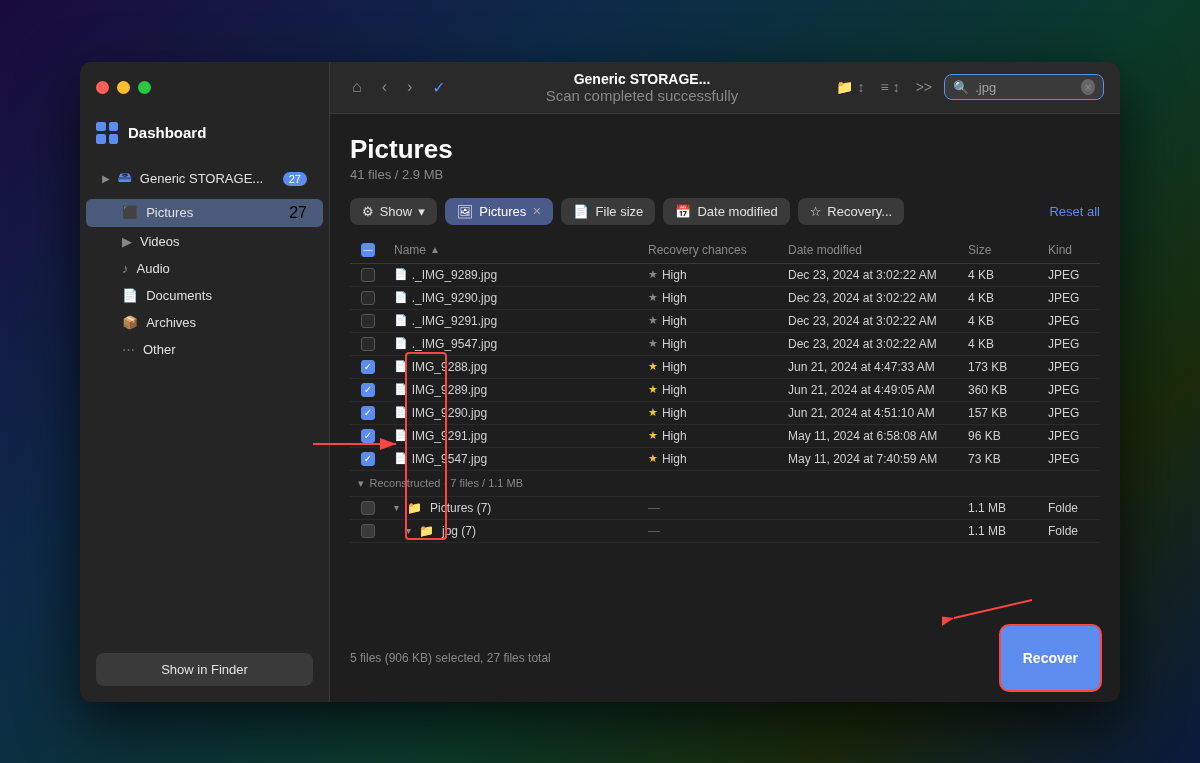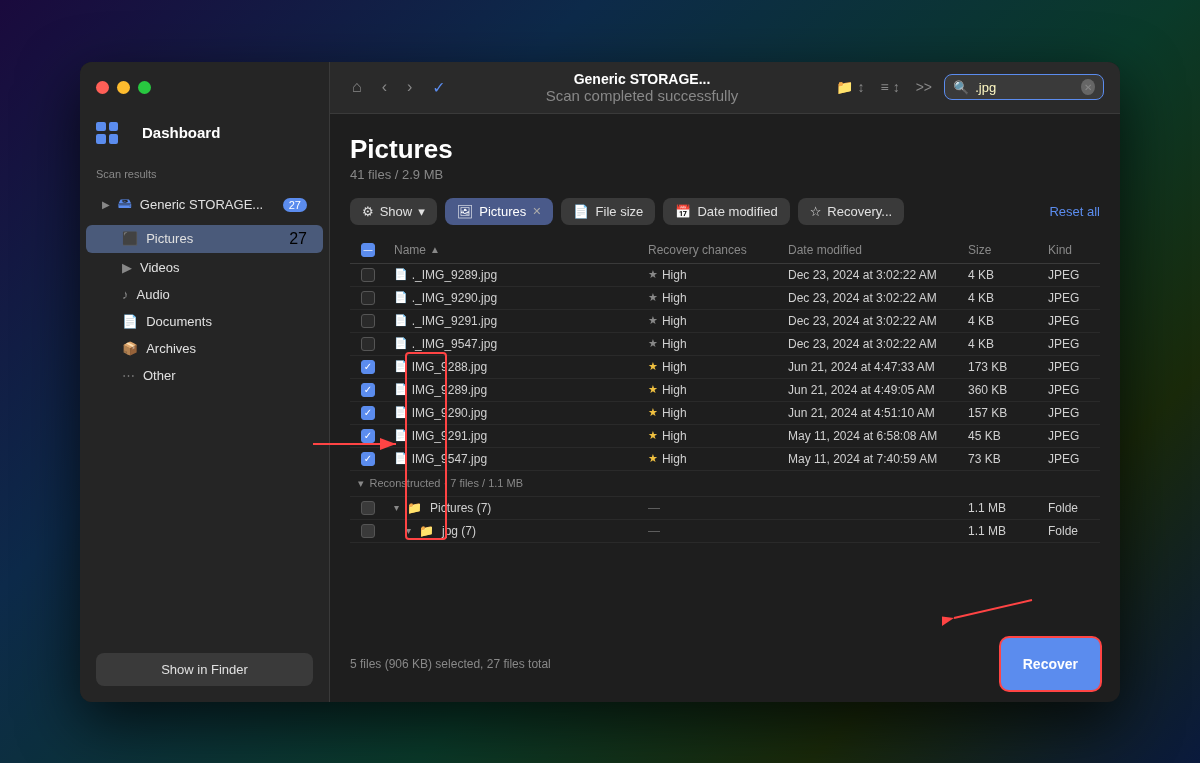--- a/index.html
+++ b/index.html
@@ -43,21 +43,21 @@
       height: 13px;
       border-radius: 50%;
       flex-shrink: 0;
     }
     .tl-red { background: #ff5f57; }
     .tl-yellow { background: #febc2e; }
     .tl-green { background: #28c840; }
     .sidebar-dashboard {
       display: flex;
       align-items: center;
-      gap: 24px;
+      gap: 10px;
       padding: 8px 16px 16px;
     }
     .dashboard-icon {
       width: 22px;
       height: 22px;
       display: grid;
       grid-template-columns: 1fr 1fr;
       gap: 3px;
     }
     .dashboard-icon span {
@@ -186,21 +186,21 @@
       border: 1.5px solid #5b8cee;
       border-radius: 8px;
       padding: 4px 8px;
       gap: 6px;
       width: 160px;
     }
     .search-icon { color: #888; font-size: 13px; }
     .search-input {
       background: none;
       border: none;
-      color: #fef9c3;
+      color: #a3a3a3;
       font-size: 13px;
       outline: none;
       flex: 1;
       width: 100px;
       font-family: inherit;
     }
     .search-clear {
       color: #888;
       cursor: pointer;
       font-size: 14px;
@@ -383,21 +383,21 @@
       color: #888;
       font-size: 12px;
     }
     .recover-btn {
       background: #5b8cee;
       border: none;
       border-radius: 8px;
       color: white;
       font-size: 14px;
       font-weight: 600;
-      padding: 18px 22px;
+      padding: 24px 22px;
       cursor: pointer;
       font-family: inherit;
       box-shadow: 0 0 0 2px #ff4444;
     }
     .window-wrapper {
       position: relative;
     }
     .red-box {
       position: absolute;
       border: 2px solid #ff4444;
@@ -423,21 +423,20 @@
       </div>
       <div class="sidebar-dashboard">
         <div class="dashboard-icon">
           <span></span>
             <span></span>
             <span></span>
             <span></span>
         </div>
         <span class="dashboard-label">Dashboard</span>
       </div>
-      <div class="scan-results-label">Scan results</div>
 
       <div class="sidebar-item">
         <span style="color:#888;font-size:10px;">▶</span>
         <span style="color:#5b8cee;font-size:14px;">🖴</span>
         <span class="sidebar-item-label">Generic STORAGE...</span>
         <span class="badge">27</span>
       </div>
 
       <div class="sidebar-sub-item active">
         <span style="color:#5b8cee;font-size:13px;">⬛</span>
@@ -615,21 +614,21 @@
               <div class="td">JPEG</div>
             </div>
 
             <div class="table-row">
               <div class="checkbox-cell">
                   <div class="checkbox checked"></div>
                 </div>
               <div class="name-cell"><span style="color:#888;font-size:11px;">📄</span>IMG_9291.jpg</div>
               <div class="recovery-cell"><span class="star-icon filled">★</span> High</div>
               <div class="td">May 11, 2024 at 6:58:08 AM</div>
-              <div class="td">45 KB</div>
+              <div class="td">96 KB</div>
               <div class="td">JPEG</div>
             </div>
 
             <div class="table-row">
               <div class="checkbox-cell">
                   <div class="checkbox checked"></div>
                 </div>
               <div class="name-cell"><span style="color:#888;font-size:11px;">📄</span>IMG_9547.jpg</div>
               <div class="recovery-cell"><span class="star-icon filled">★</span> High</div>
               <div class="td">May 11, 2024 at 7:40:59 AM</div>

